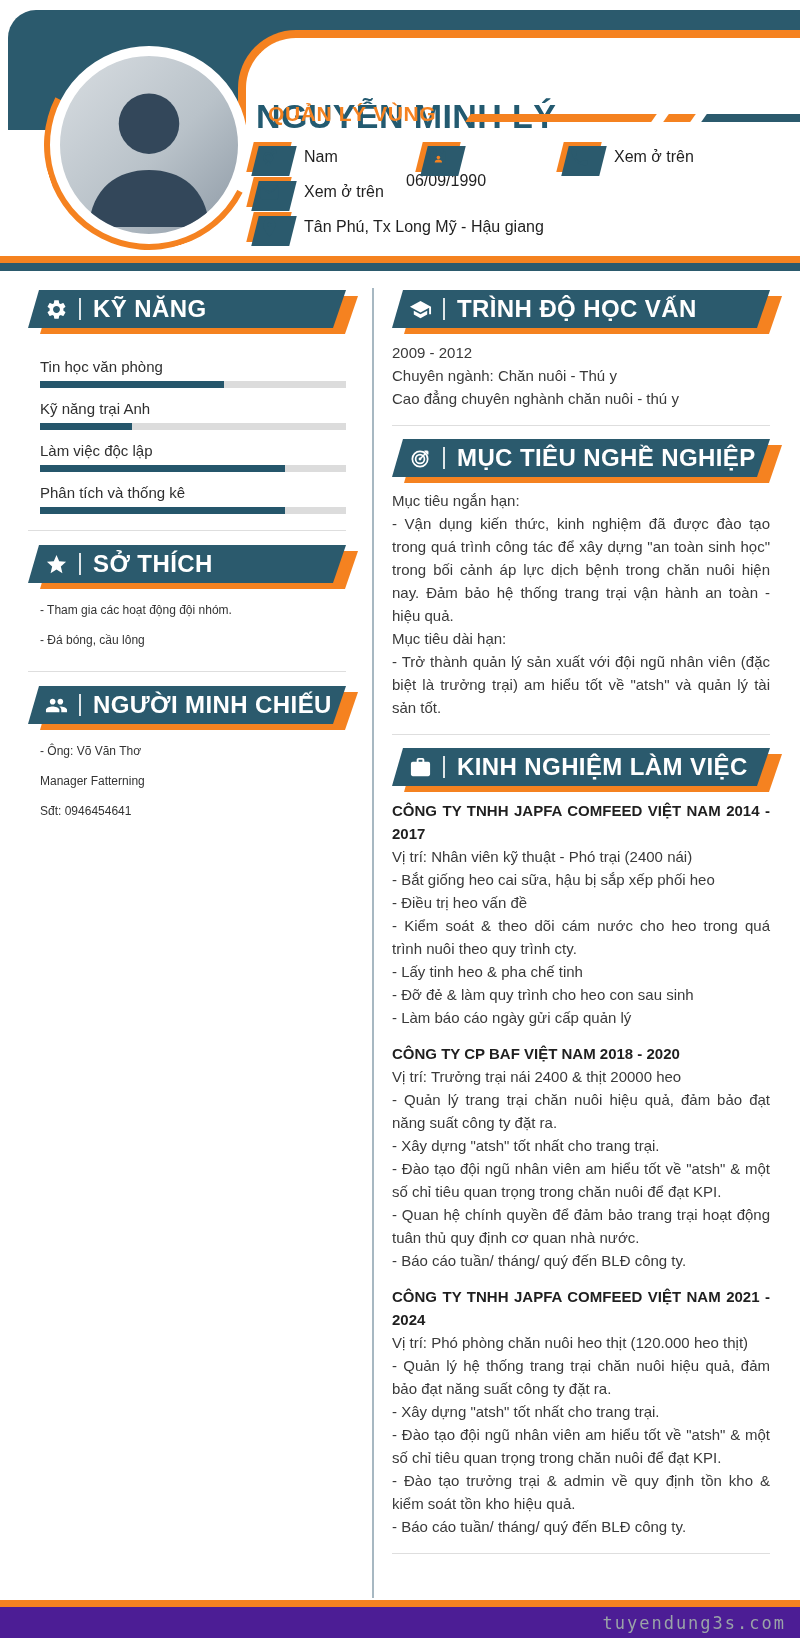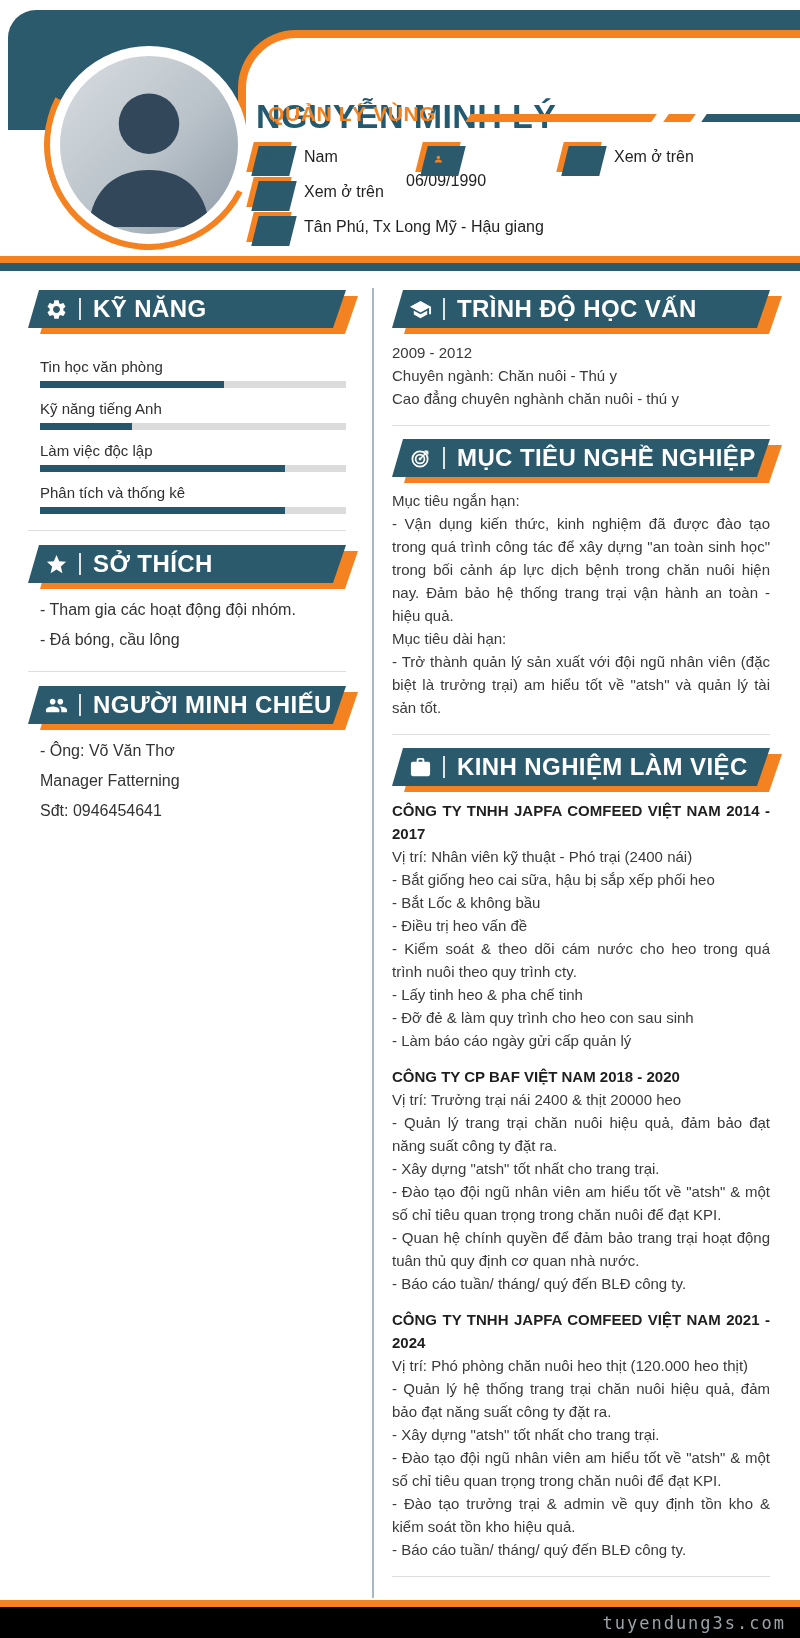--- a/index.html
+++ b/index.html
@@ -74,35 +74,35 @@
   .col-right .rule { margin:15px 0 13px; }
 
   
   .indent { padding-left:12px; }
   .skills { margin-top:30px; }
   .skill { margin-bottom:12px; }
   .skill-label { font-size:15px; color:#2f2f2f; margin-bottom:6px; }
   .skill-track { width:100%; height:7px; background:#DCDCDC; }
   .skill-fill { height:7px; background:#25566B; }
   .plain-lines { margin-top:11px; }
-  .plain-lines p { font-size:16px; line-height:30px; color:#333; }
+  .plain-lines p { font-size:12px; line-height:30px; color:#333; }
   .col-left .banner + .plain-lines { margin-top:12px; }
 
   
   .col-right p { font-size:15px; line-height:23px; text-align:justify; color:#3a3a3a; }
   .edu { margin-top:13px; }
   .edu .school { font-weight:bold; color:#1f1f1f; }
   .objective { margin-top:12px; }
   .job { margin-top:13px; }
   .job .company { font-weight:bold; color:#1f1f1f; }
   .job .position,{ }
 
   
   .footer-orange { position:absolute; left:0; right:0; bottom:31px; height:7px; background:#F58220; }
-  .footer-teal { position:absolute; left:0; right:0; bottom:0; height:31px; background:#000000;
+  .footer-teal { position:absolute; left:0; right:0; bottom:0; height:31px; background:#4c1d95;
                  display:flex; align-items:center; justify-content:flex-end; padding-right:14px; }
   .watermark { font-family:"DejaVu Sans Mono", monospace; font-size:17px; color:#9AA3A8;
                letter-spacing:2px; }
 </style>
 </head>
 <body>
 
 <div class="header">
   <div class="teal-block"></div>
   <div class="name-card"></div>
@@ -200,21 +200,21 @@
   <div class="skills indent">
 
       <div class="skill">
         <div class="skill-label">Tin học văn phòng</div>
         <div class="skill-track">
           <div class="skill-fill" style="width: 60%;"></div>
         </div>
       </div>
 
       <div class="skill">
-        <div class="skill-label">Kỹ năng tiếng Anh</div>
+        <div class="skill-label">Kỹ năng trại Anh</div>
         <div class="skill-track">
           <div class="skill-fill" style="width: 30%;"></div>
         </div>
       </div>
 
 
       <div class="skill">
         <div class="skill-label">Làm việc độc lập</div>
         <div class="skill-track">
           <div class="skill-fill" style="width: 80%;"></div>
@@ -342,21 +342,20 @@
   </div>
 
   <div class="jobs">
 
       <div class="job">
         <p class="company">CÔNG TY TNHH JAPFA COMFEED VIỆT NAM 2014 - 2017</p>
         <p class="position">Vị trí: Nhân viên kỹ thuật - Phó trại (2400 nái)</p>
         <div>
 
         <p>- Bắt giống heo cai sữa, hậu bị sắp xếp phối heo</p>
-          <p>- Bắt Lốc &amp; không bầu</p>
           <p>- Điều trị heo vấn đề</p>
           <p>- Kiểm soát &amp; theo dõi cám nước cho heo trong quá trình nuôi theo quy trình cty.</p>
           <p>- Lấy tinh heo &amp; pha chế tinh</p>
           <p>- Đỡ đẻ &amp; làm quy trình cho heo con sau sinh</p>
           <p>- Làm báo cáo ngày gửi cấp quản lý</p>
         </div>
       </div>
 
       <div class="job">
         <p class="company">CÔNG TY CP BAF VIỆT NAM 2018 - 2020</p>

